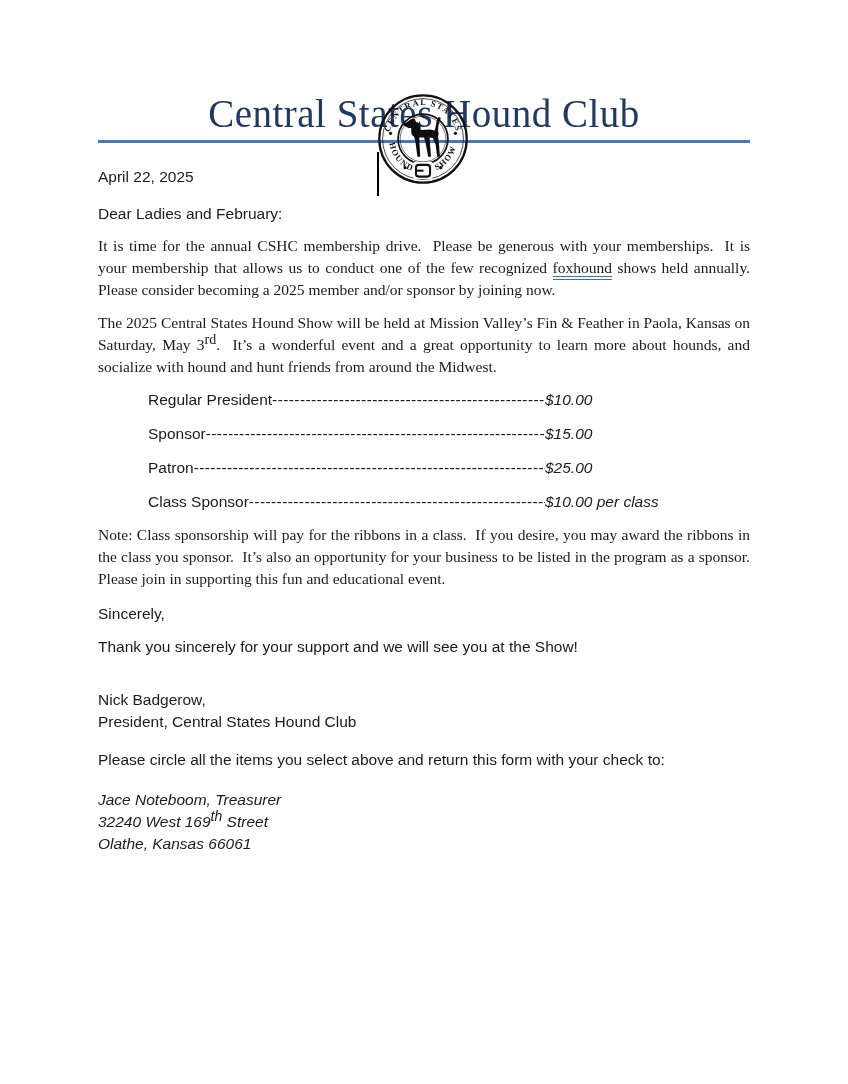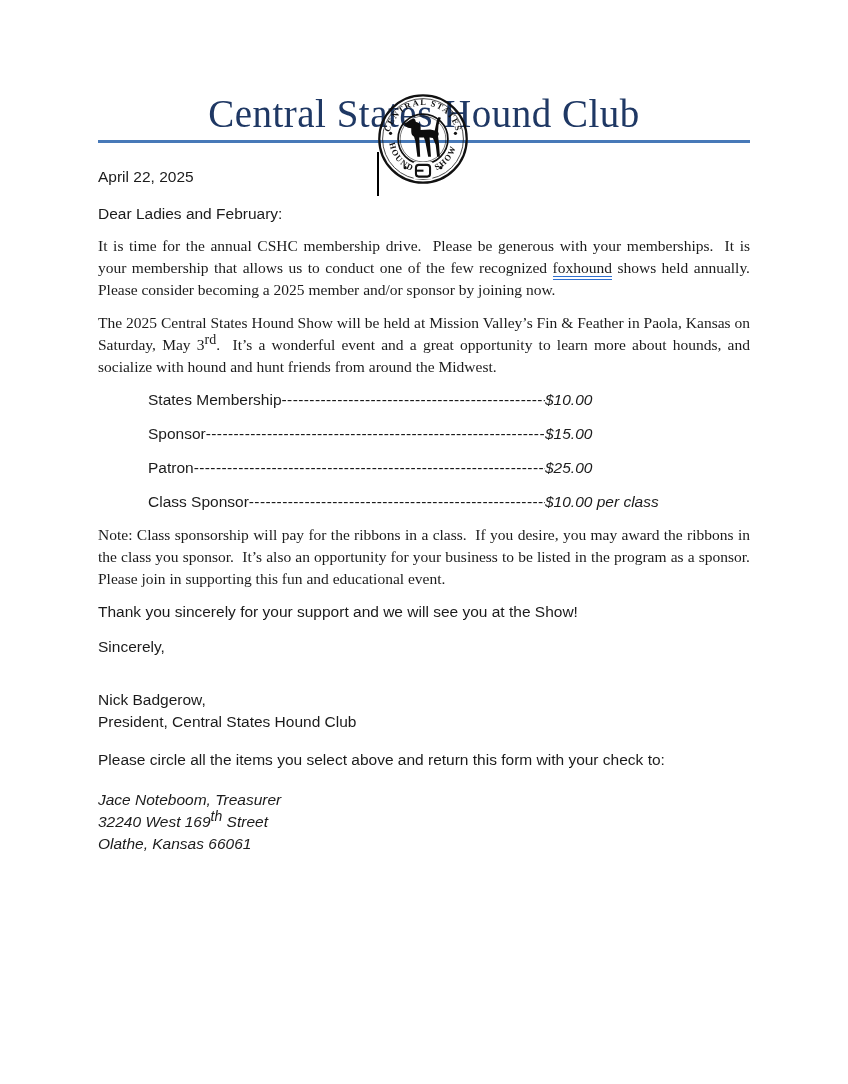--- a/index.html
+++ b/index.html
@@ -82,21 +82,21 @@
     <p class="line salutation">Dear Ladies and February:</p>
 
     <p class="para para1"><span>It is time for the annual CSHC membership drive.  Please be generous with your memberships.  It is your membership that allows us to conduct one of the few recognized </span><span class="grammar">foxhound</span><span> shows held annually.  Please consider becoming a 2025 member and/or sponsor by joining now.</span></p>
 
     <p class="para para2"><span>The 2025 Central States Hound Show will be held at Mission Valley’s Fin &amp; Feather in Paola, Kansas on Saturday, May 3</span><sup>rd</sup><span>.  It’s a wonderful event and a great opportunity to learn more about hounds, and socialize with hound and hunt friends from around the Midwest.</span></p>
 
 
     <div class="dues">
       <div class="dues-row">
           <span class="dues-lead">
-            <span class="dues-label">States Membership</span>
+            <span class="dues-label">Regular President</span>
             <span class="dues-leader">------------------------------------------------------------------------------------------</span>
           </span>
           <span class="dues-value">$10.00</span>
         </div>
       <div class="dues-row">
           <span class="dues-lead">
             <span class="dues-label">Sponsor</span>
             <span class="dues-leader">------------------------------------------------------------------------------------------</span>
           </span>
           <span class="dues-value">$15.00</span>
@@ -112,22 +112,22 @@
           <span class="dues-lead">
             <span class="dues-label">Class Sponsor</span>
             <span class="dues-leader">------------------------------------------------------------------------------------------</span>
           </span>
           <span class="dues-value">$10.00 per class</span>
         </div>
     </div>
 
     <p class="para note">Note: Class sponsorship will pay for the ribbons in a class.  If you desire, you may award the ribbons in the class you sponsor.  It’s also an opportunity for your business to be listed in the program as a sponsor.  Please join in supporting this fun and educational event.</p>
 
+    <p class="line closing">Sincerely,</p>
     <p class="line thanks">Thank you sincerely for your support and we will see you at the Show!</p>
-    <p class="line closing">Sincerely,</p>
 
     <div class="sig-block">
       <div class="line">Nick Badgerow,</div>
       <div class="line">President, Central States Hound Club</div>
     </div>
 
     <p class="line instruction">Please circle all the items you select above and return this form with your check to:</p>
 
     <div class="addr-block">
       <div class="line">Jace Noteboom, Treasurer</div>

